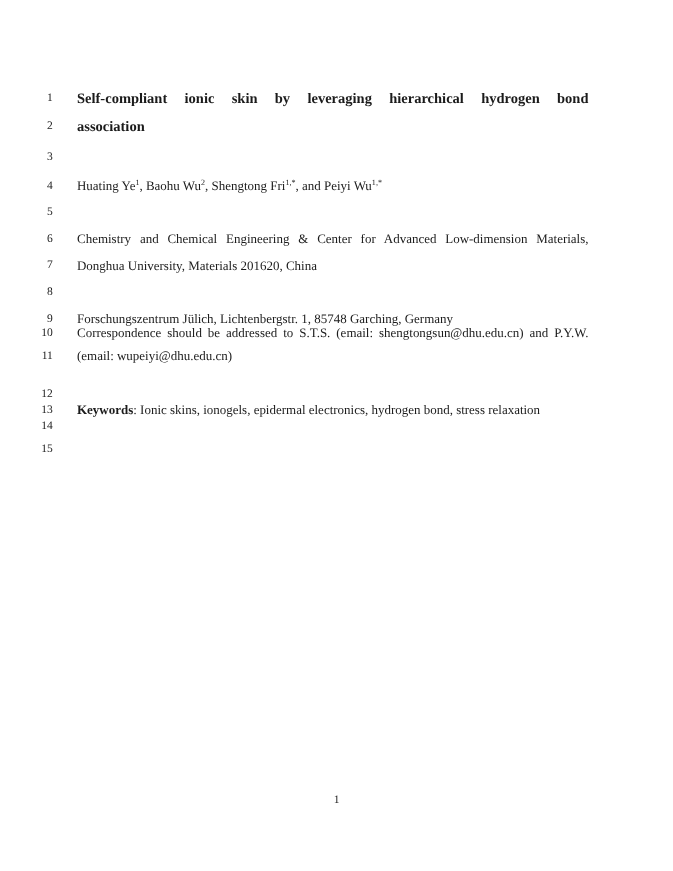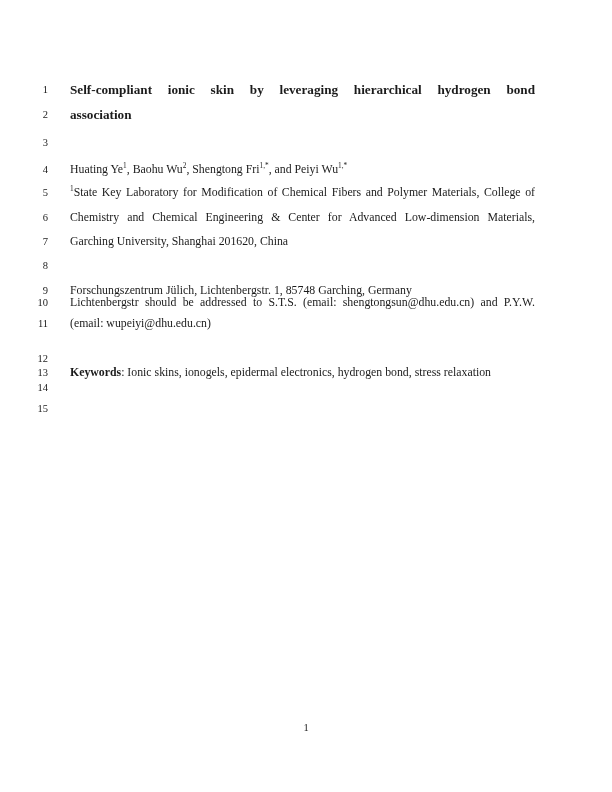--- a/index.html
+++ b/index.html
@@ -86,45 +86,44 @@
     <span class="lnum">3</span>
   </div>
 
   <div class="row" style="top:162px">
     <span class="lnum">4</span>
     <div class="ltext"><span>Huating Ye</span><sup>1</sup><span>, Baohu Wu</span><sup>2</sup><span>, Shengtong Fri</span><sup>1,*</sup><span>, and Peiyi Wu</span><sup>1,*</sup></div>
   </div>
 
   <div class="row" style="top:185px">
     <span class="lnum">5</span>
-    <div class="ltext just"><sup>1</sup><span>State Key Laboratory for Modification of Chemical Fibers and Polymer Materials, College of</span></div>
   </div>
 
   <div class="row" style="top:210px">
     <span class="lnum">6</span>
     <div class="ltext just">Chemistry and Chemical Engineering &amp; Center for Advanced Low-dimension Materials,</div>
   </div>
 
   <div class="row" style="top:234px">
     <span class="lnum">7</span>
-    <div class="ltext">Garching University, Shanghai 201620, China</div>
+    <div class="ltext">Donghua University, Materials 201620, China</div>
   </div>
 
   <div class="row" style="top:258px">
     <span class="lnum">8</span>
   </div>
 
   <div class="row" style="top:283px">
     <span class="lnum">9</span>
     <div class="ltext">Forschungszentrum Jülich, Lichtenbergstr. 1, 85748 Garching, Germany</div>
   </div>
 
   <div class="row" style="top:295px">
     <span class="lnum">10</span>
-    <div class="ltext just">Lichtenbergstr should be addressed to S.T.S. (email: shengtongsun@dhu.edu.cn) and P.Y.W.</div>
+    <div class="ltext just">Correspondence should be addressed to S.T.S. (email: shengtongsun@dhu.edu.cn) and P.Y.W.</div>
   </div>
 
   <div class="row" style="top:316px">
     <span class="lnum">11</span>
     <div class="ltext">(email: wupeiyi@dhu.edu.cn)</div>
   </div>
 
   <div class="row" style="top:351px">
     <span class="lnum">12</span>
   </div>

